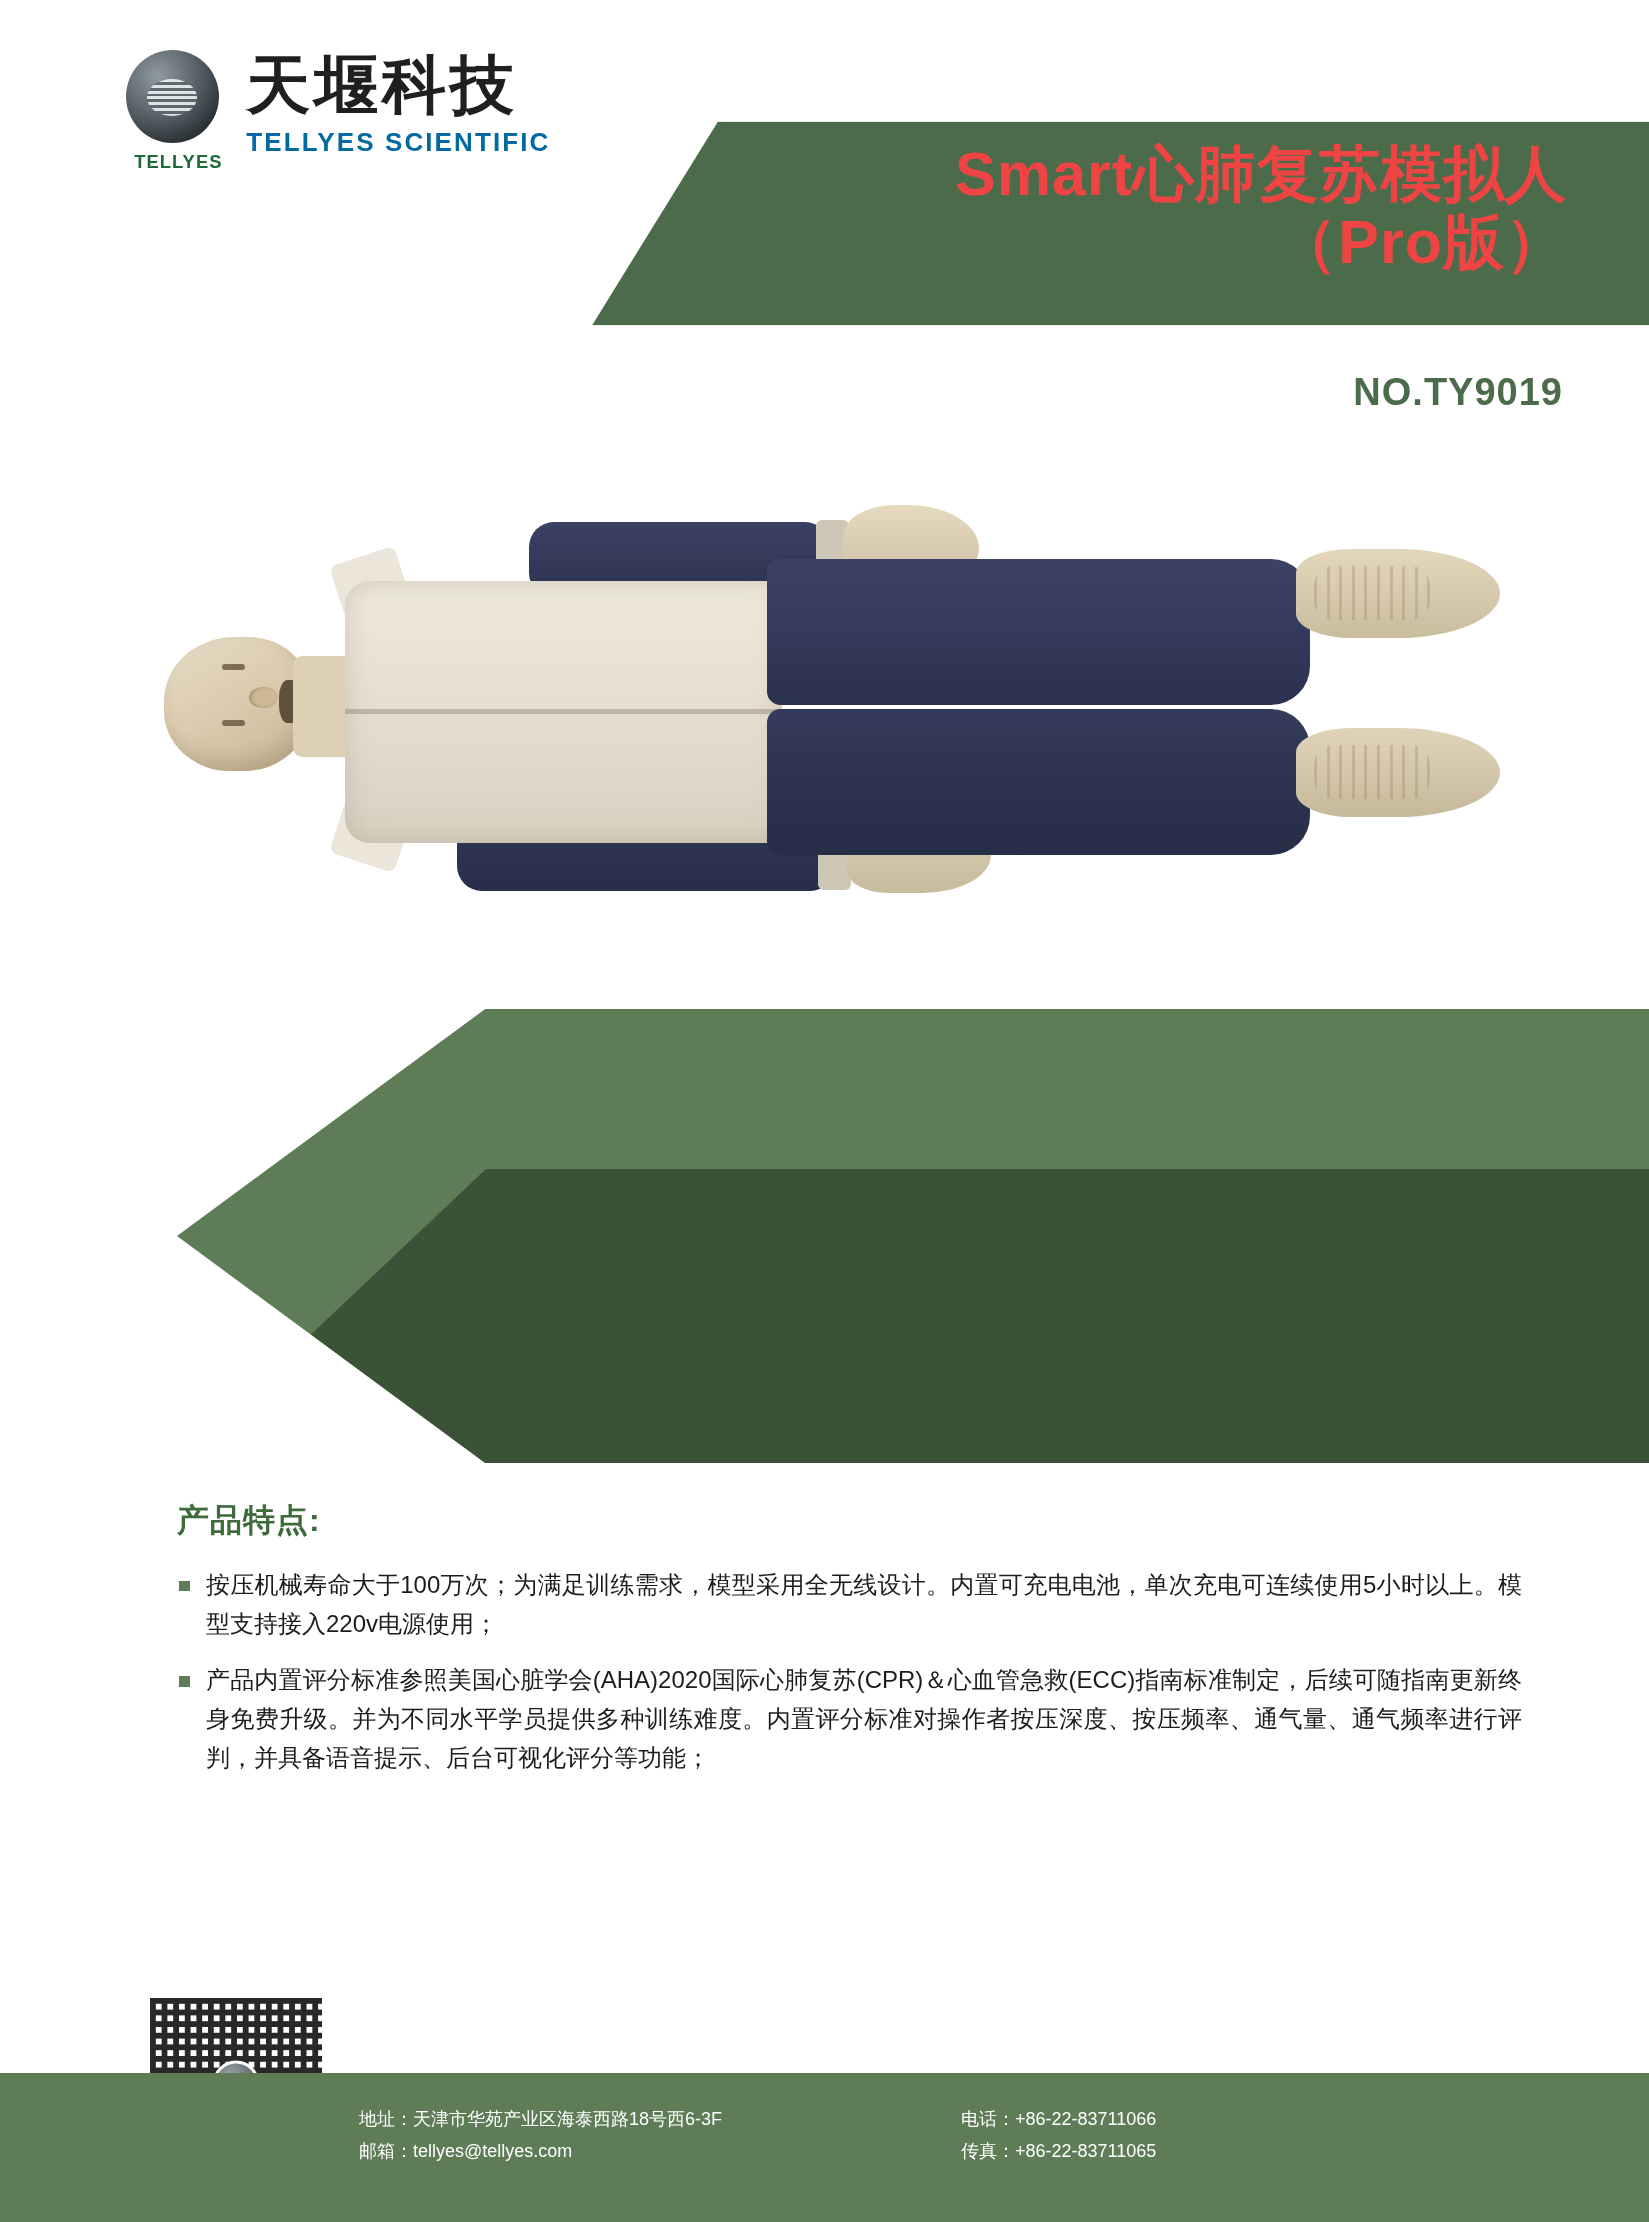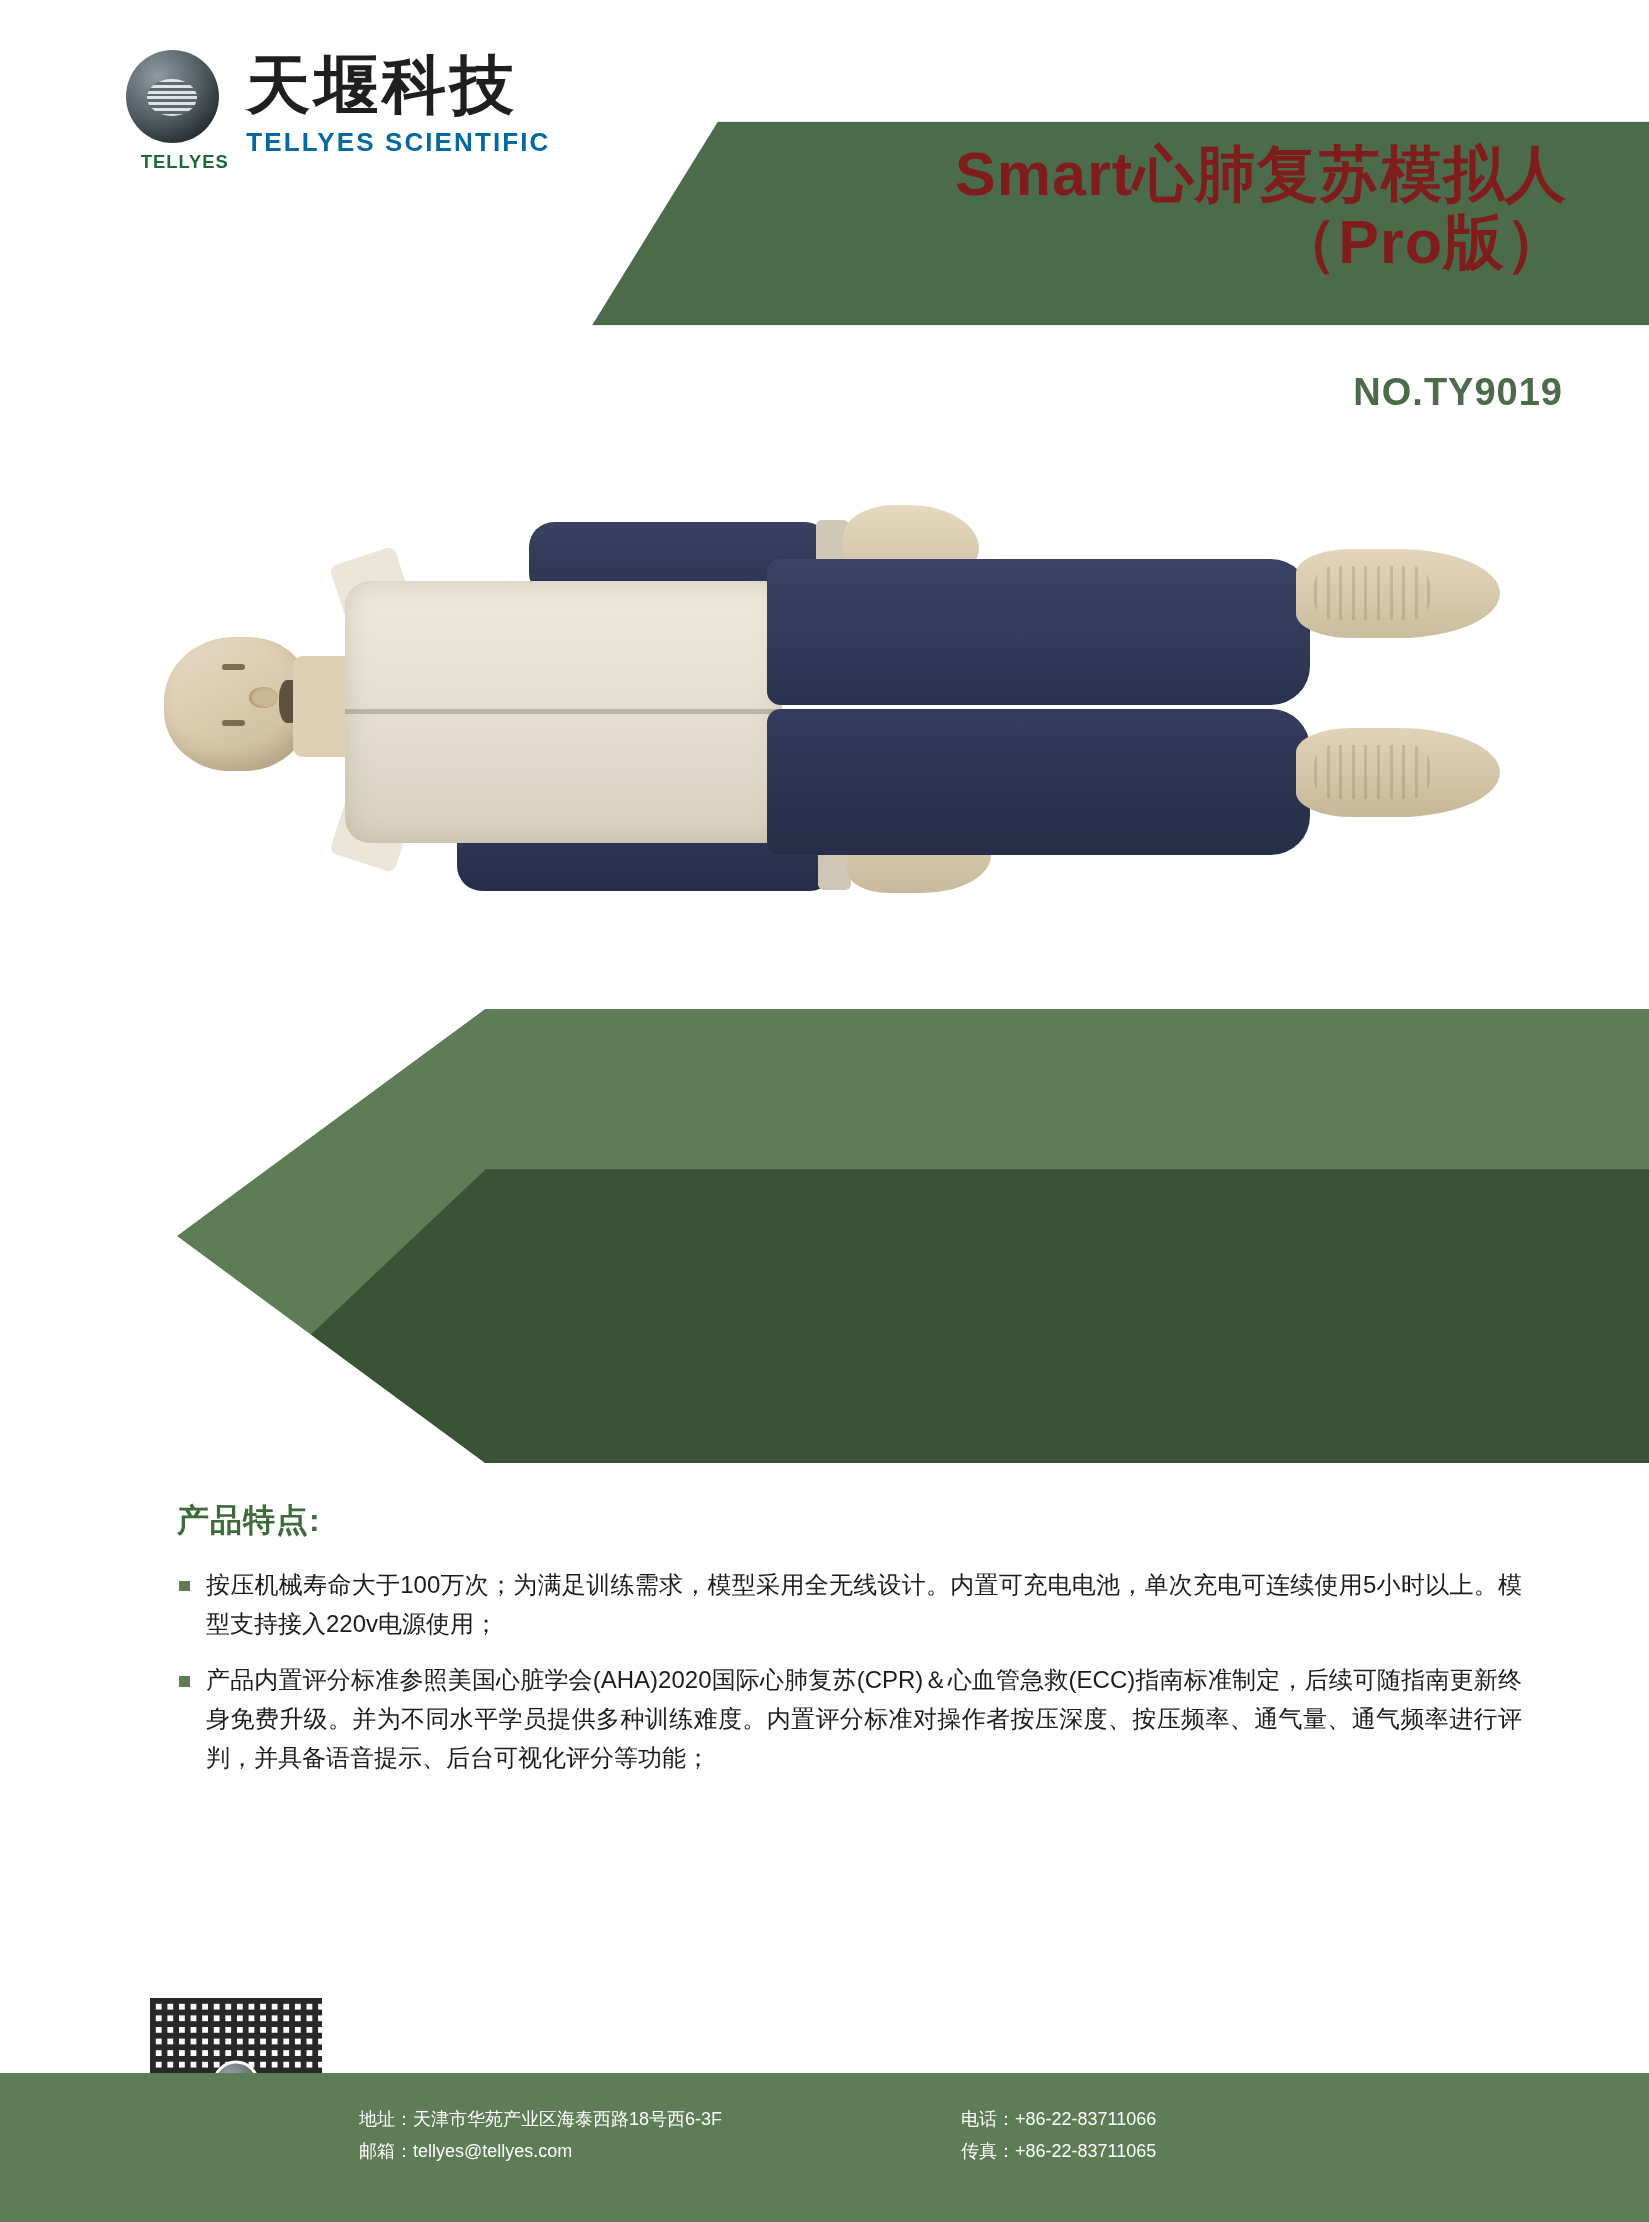--- a/index.html
+++ b/index.html
@@ -50,21 +50,21 @@
     height: 37px;
     border-radius: 50%;
     background: repeating-linear-gradient(to bottom, #e9eef0 0px, #e9eef0 2.9px, #5d686e 2.9px, #5d686e 5.8px);
     opacity: .92;
   }
   .logo-name {
     position: absolute;
     left: 3.9px;
     top: 101px;
     width: 101px;
-    text-align: right;
+    text-align: center;
     font-size: 18.4px;
     font-weight: bold;
     letter-spacing: 1px;
     color: #1d6a3a;
   }
   .logo-text {
     margin-left: 21.3px;
     padding-top: 1.9px;
   }
   .logo-cn {
@@ -96,21 +96,21 @@
   }
   .title-banner-inner {
     position: absolute;
     right: 0;
     top: 121px;
     width: 1058px;
     height: 204px;
     box-sizing: border-box;
     padding: 17.5px 83px 0 0;
     text-align: right;
-    color: #7f1d1d;
+    color: #ef4444;
   }
   .title-line1 {
     font-size: 61px;
     font-weight: bold;
     letter-spacing: 1px;
     line-height: 1.16;
   }
   .title-line2 {
     font-size: 61px;
     font-weight: bold;

